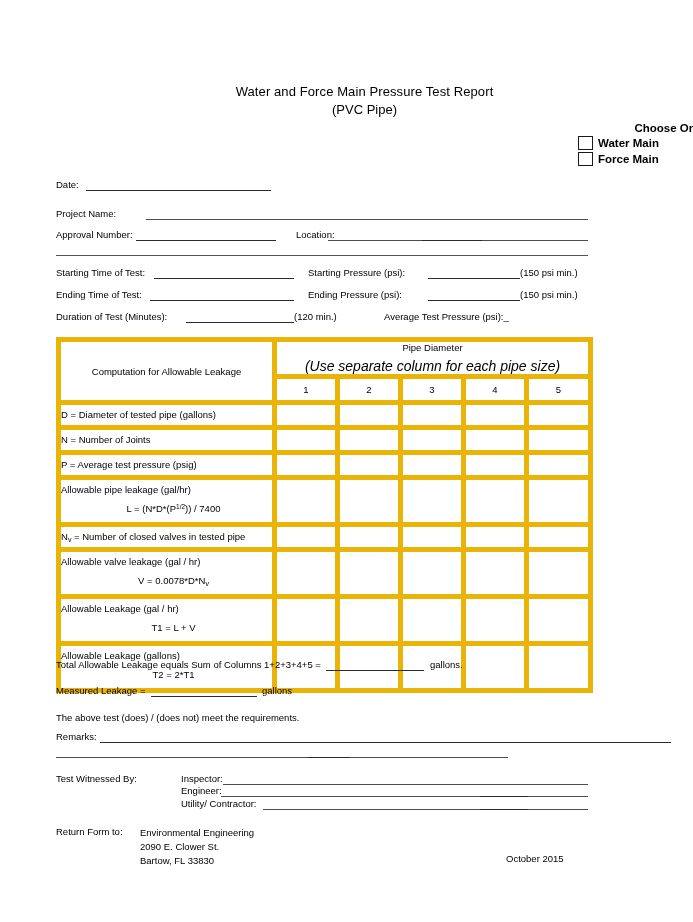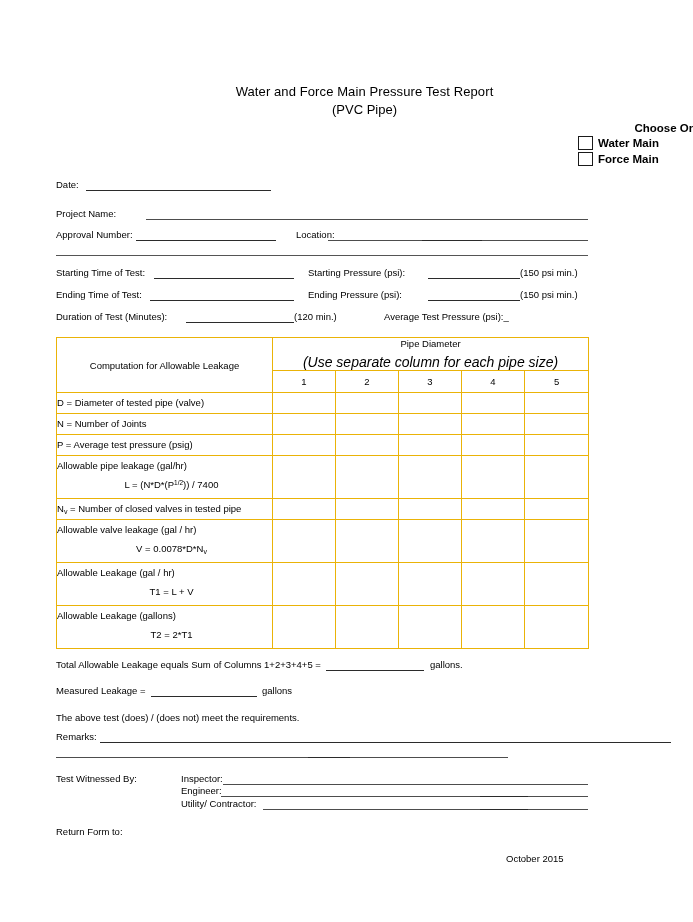--- a/index.html
+++ b/index.html
@@ -87,21 +87,21 @@
   .tbl {
     position: absolute;
     left: 38px;
     top: 337px;
     width: 532px;
     border-collapse: collapse;
     table-layout: fixed;
     font-size: 9.5px;
   }
   .tbl td, .tbl th {
-    border: 1px solid #eab308;
+    border: 5px solid #eab308;
     padding: 0;
     font-weight: normal;
     vertical-align: middle;
   }
   .th-left {
     text-align: center;
     font-size: 9.5px;
     padding: 4px 4px;
   }
   .th-pipe {
@@ -214,21 +214,21 @@
       <tr>
         <td class="colnum">1</td>
         <td class="colnum">2</td>
         <td class="colnum">3</td>
         <td class="colnum">4</td>
         <td class="colnum">5</td>
       </tr>
 
       <tr>
         <td class="rowlabel" style="height:20px;">
-          <span>D = Diameter of tested pipe (valve)</span>
+          <span>D = Diameter of tested pipe (gallons)</span>
         </td>
         <td class="cell-empty"></td>
         <td class="cell-empty"></td>
         <td class="cell-empty"></td>
         <td class="cell-empty"></td>
         <td class="cell-empty"></td>
       </tr>
 
       <tr>
         <td class="rowlabel" style="height:20px;">
@@ -335,15 +335,20 @@
 
   <div class="abs" style="left:163px; top:785px;">Engineer:</div>
   <div class="rule" style="left:203px; top:796px; width:367px;"></div>
   <div class="rule dark" style="left:462px; top:796px; width:48px;"></div>
 
   <div class="abs" style="left:163px; top:798px;">Utility/ Contractor:</div>
   <div class="rule" style="left:245px; top:809px; width:325px;"></div>
   <div class="rule dark" style="left:462px; top:809px; width:48px;"></div>
 
   <div class="abs" style="left:38px; top:826px;">Return Form to:</div>
+  <div class="footer-addr" style="left:122px; top:826px;">
+    <div>Environmental Engineering</div>
+    <div>2090 E. Clower St.</div>
+    <div>Bartow, FL 33830</div>
+  </div>
   <div class="abs bold" style="left:488px; top:853px;">October 2015</div>
 
 </div>
 
 </body></html>

